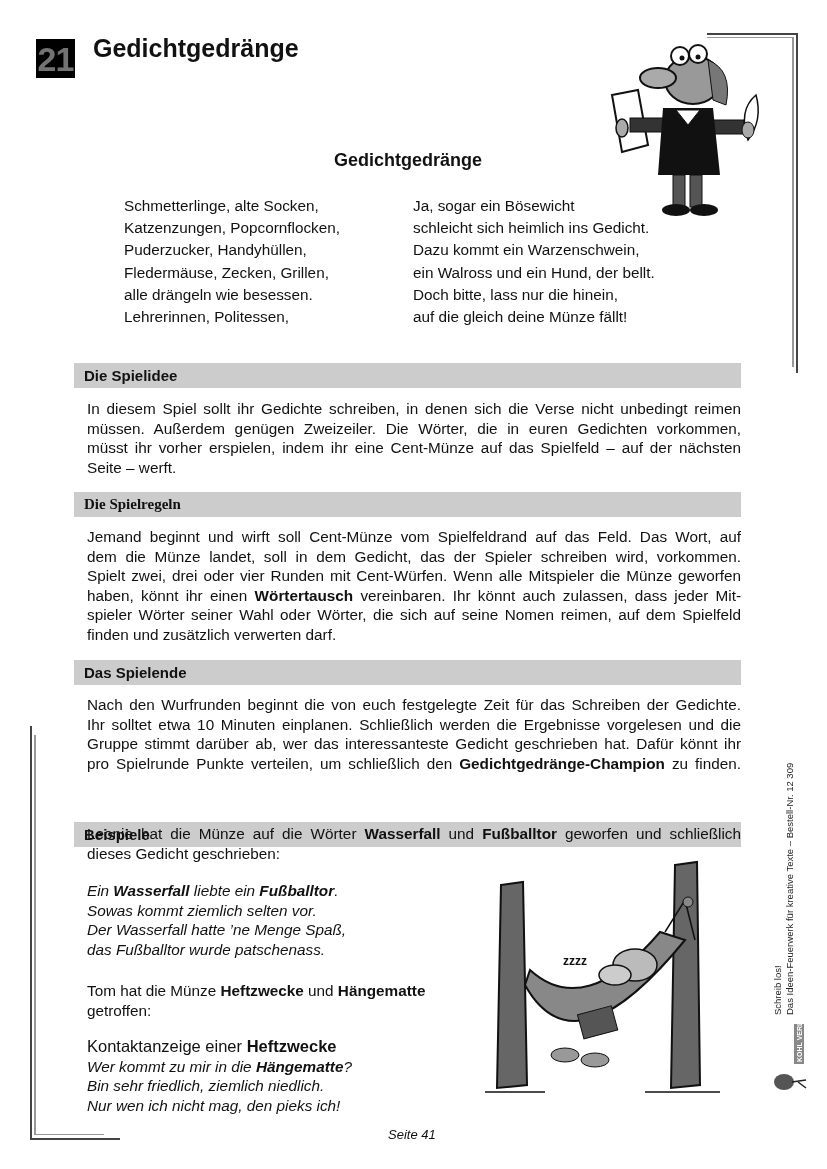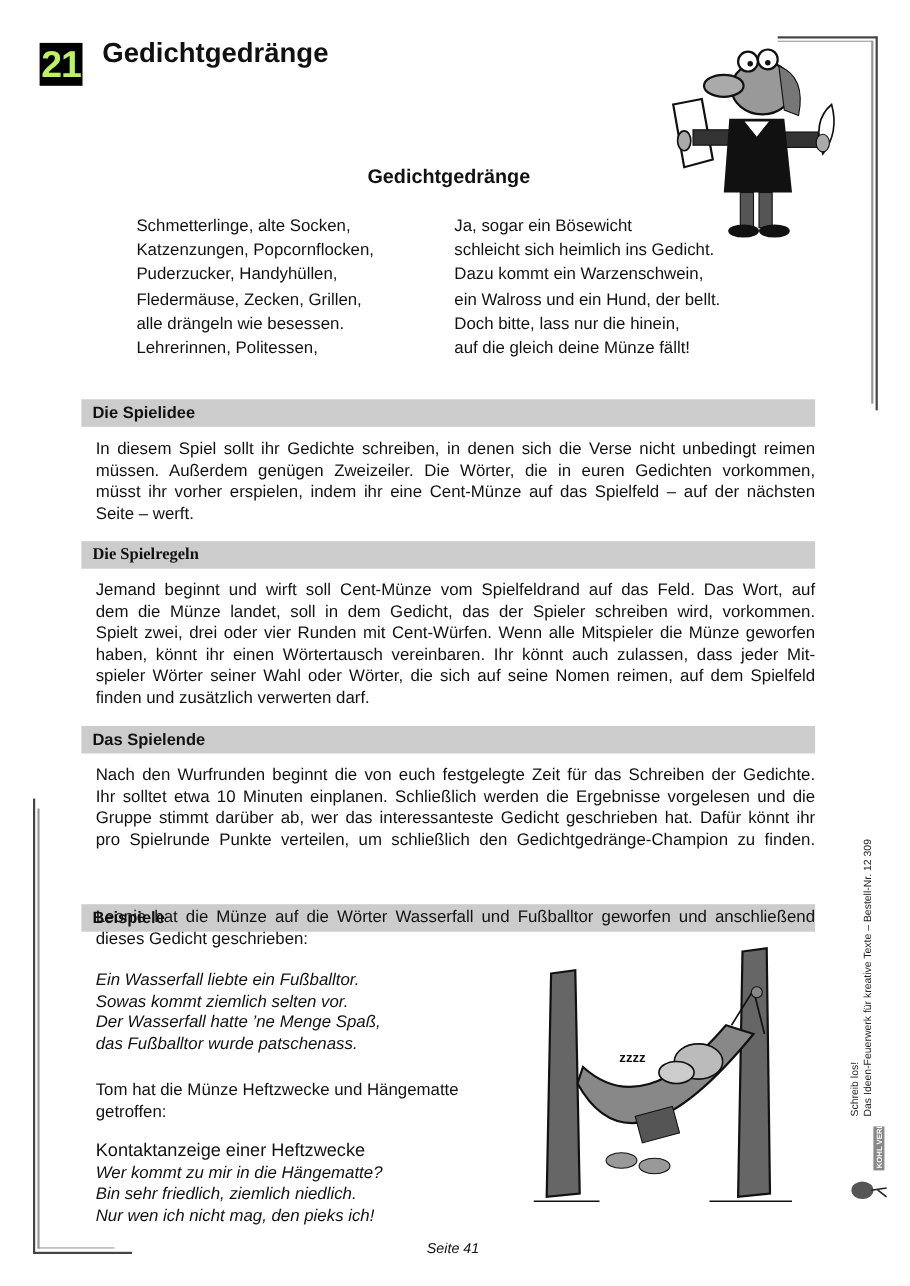--- a/index.html
+++ b/index.html
@@ -9,40 +9,40 @@
   
   .frame-tr-h1 { left:707px; top:33px; width:90px; height:2px; background:#444; }
   .frame-tr-h2 { left:707px; top:37px; width:86px; height:1px; background:#999; }
   .frame-tr-v1 { left:796px; top:33px; width:2px; height:340px; background:#444; }
   .frame-tr-v2 { left:792px; top:37px; width:2px; height:330px; background:#999; }
   .frame-bl-v1 { left:30px; top:726px; width:2px; height:413px; background:#444; }
   .frame-bl-v2 { left:34px; top:735px; width:2px; height:400px; background:#999; }
   .frame-bl-h1 { left:30px; top:1138px; width:90px; height:2px; background:#444; }
   .frame-bl-h2 { left:34px; top:1134px; width:70px; height:1px; background:#999; }
 
-  .chapter-num { left:36px; top:39px; width:39px; height:39px; background:#000; color:#bef264;
+  .chapter-num { left:36px; top:39px; width:39px; height:39px; background:#000; color:#737373;
                  font-weight:bold; font-size:34px; line-height:40px; text-align:center; letter-spacing:-1px; }
   .chapter-title { left:93px; top:34px; font-size:25px; font-weight:bold; }
 
   .poem-title { left:334px; top:150px; font-size:18px; font-weight:bold; }
   .poem-col { font-size:15.3px; line-height:22.2px; }
   .poem-col div { white-space:nowrap; }
   .col1 { left:124px; top:195px; }
   .col2 { left:413px; top:195px; }
 
   .sec-head { left:74px; width:667px; height:25px; background:#cccccc; font-weight:bold; font-size:15px;
               line-height:25px; padding-left:10px; box-sizing:border-box; }
   .para { left:87px; width:654px; font-size:15.3px; line-height:19.6px; text-align:justify; }
   .para .line { text-align:justify; text-align-last:justify; white-space:nowrap; display:block; }
   .para .line.last { text-align-last:left; }
 
   .ex-block { left:87px; font-size:15.3px; line-height:19.6px; }
   .ex-block div { white-space:nowrap; }
   .it { font-style:italic; }
-  .b { font-weight:normal; }
+  .b { font-weight:bold; }
   .kontakt-title { font-size:16.5px; }
 
   .page-num { left:388px; top:1127px; font-size:13px; font-style:italic; }
 
   .sidebar-text { left:770px; top:1120px; width:330px; transform-origin:0 0; transform:rotate(-90deg);
                   font-size:9.5px; line-height:12px; color:#222; }
   .sidebar-text div { white-space:nowrap; }
 </style>
 </head>
 <body>
@@ -127,21 +127,21 @@
 <div class="abs sec-head" style="top:660px;">Das Spielende</div>
 <div class="abs para" style="top:695px;">
   <span class="line">Nach den Wurfrunden beginnt die von euch festgelegte Zeit für das Schreiben der Gedichte.</span>
   <span class="line">Ihr solltet etwa 10 Minuten einplanen. Schließlich werden die Ergebnisse vorgelesen und die</span>
   <span class="line">Gruppe stimmt darüber ab, wer das interessanteste Gedicht geschrieben hat. Dafür könnt ihr</span>
   <span class="line"><span>pro Spielrunde Punkte verteilen, um schließlich den </span><span class="b">Gedichtgedränge-Champion</span><span> zu finden.</span></span>
 </div>
 
 <div class="abs sec-head" style="top:822px;">Beispiele</div>
 <div class="abs para" style="top:824px;">
-  <span class="line"><span>Leonie hat die Münze auf die Wörter </span><span class="b">Wasserfall</span><span> und </span><span class="b">Fußballtor</span><span> geworfen und anschließend</span></span>
+  <span class="line"><span>Leonie hat die Münze auf die Wörter </span><span class="b">Wasserfall</span><span> und </span><span class="b">Fußballtor</span><span> geworfen und schließlich</span></span>
   <span class="line last">dieses Gedicht geschrieben:</span>
 </div>
 
 <div class="abs ex-block it" style="top:881px;">
   <div><span>Ein </span><span class="b">Wasserfall</span><span> liebte ein </span><span class="b">Fußballtor</span><span>.</span></div>
   <div>Sowas kommt ziemlich selten vor.</div>
   <div>Der Wasserfall hatte ’ne Menge Spaß,</div>
   <div>das Fußballtor wurde patschenass.</div>
 </div>
 

